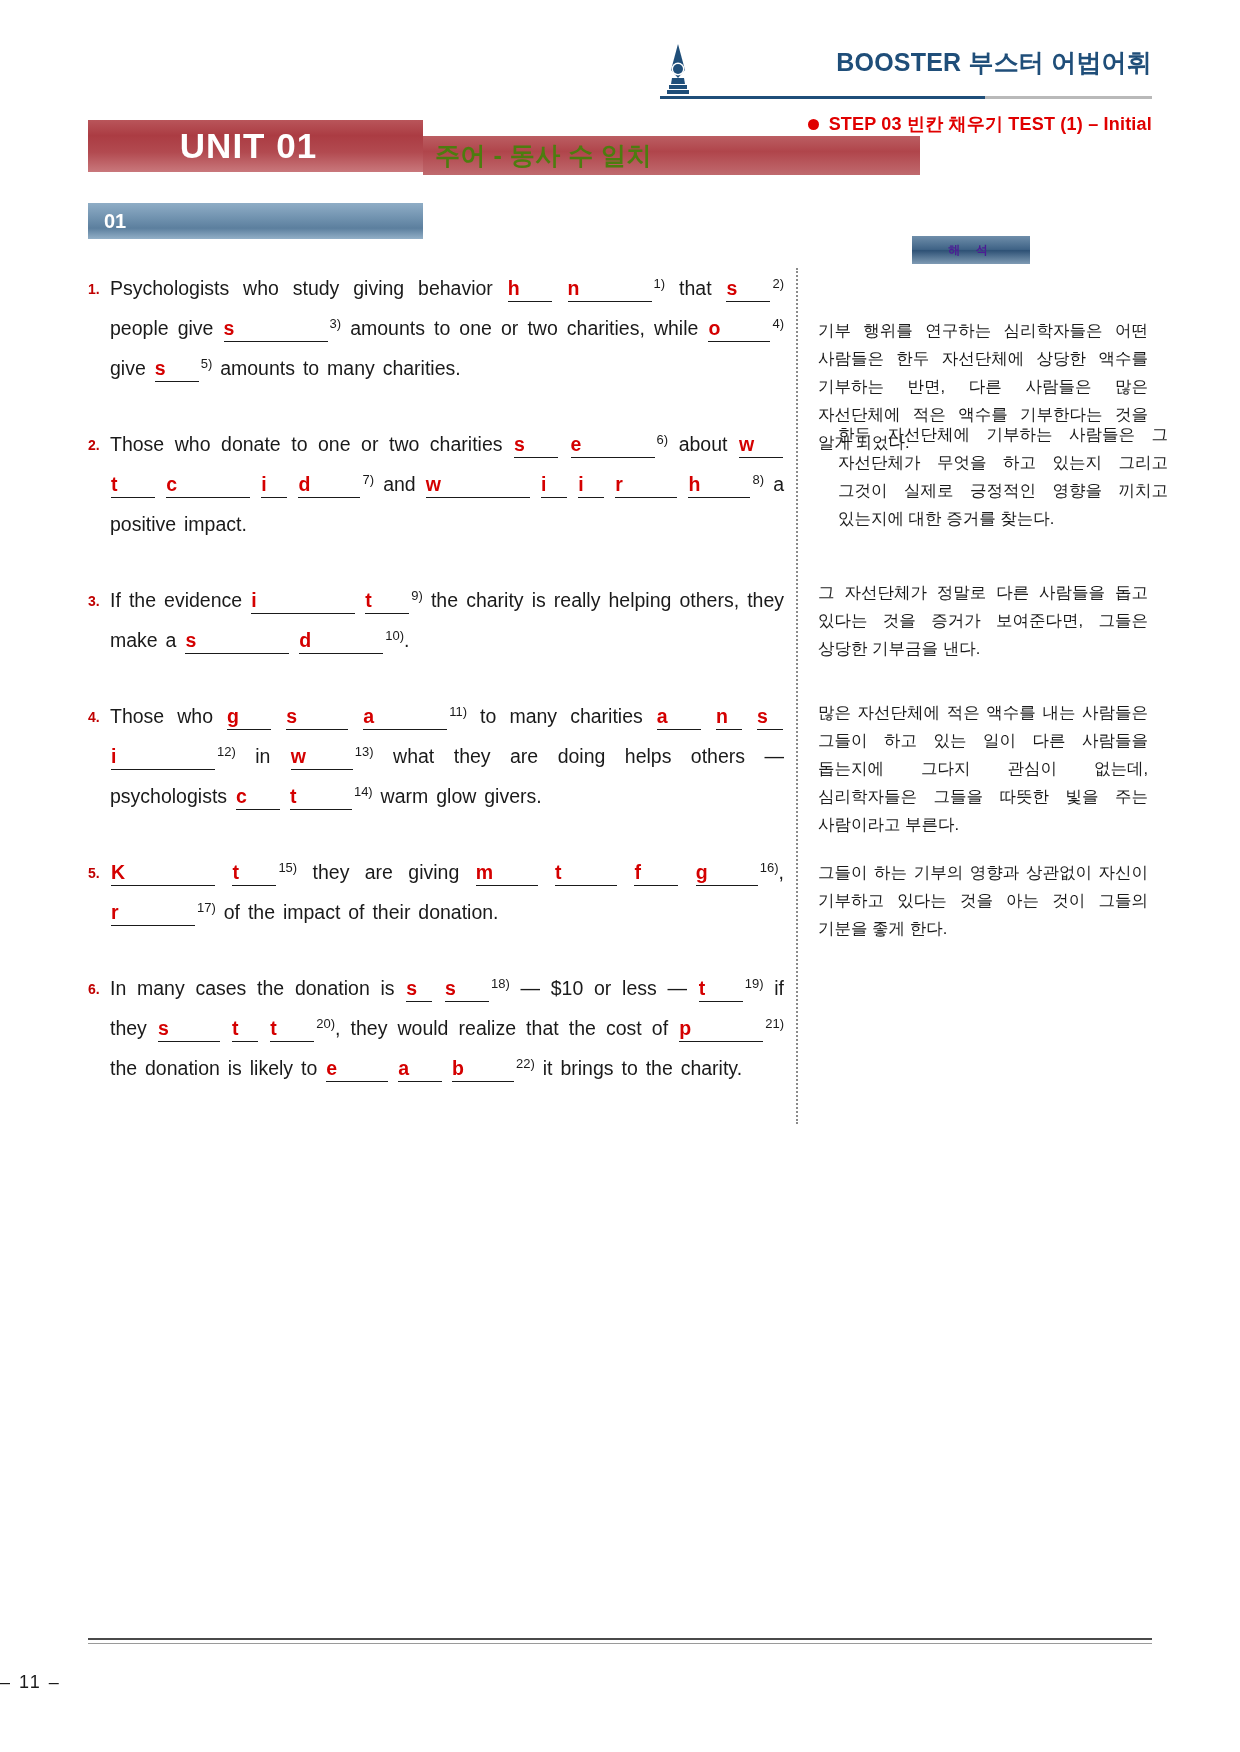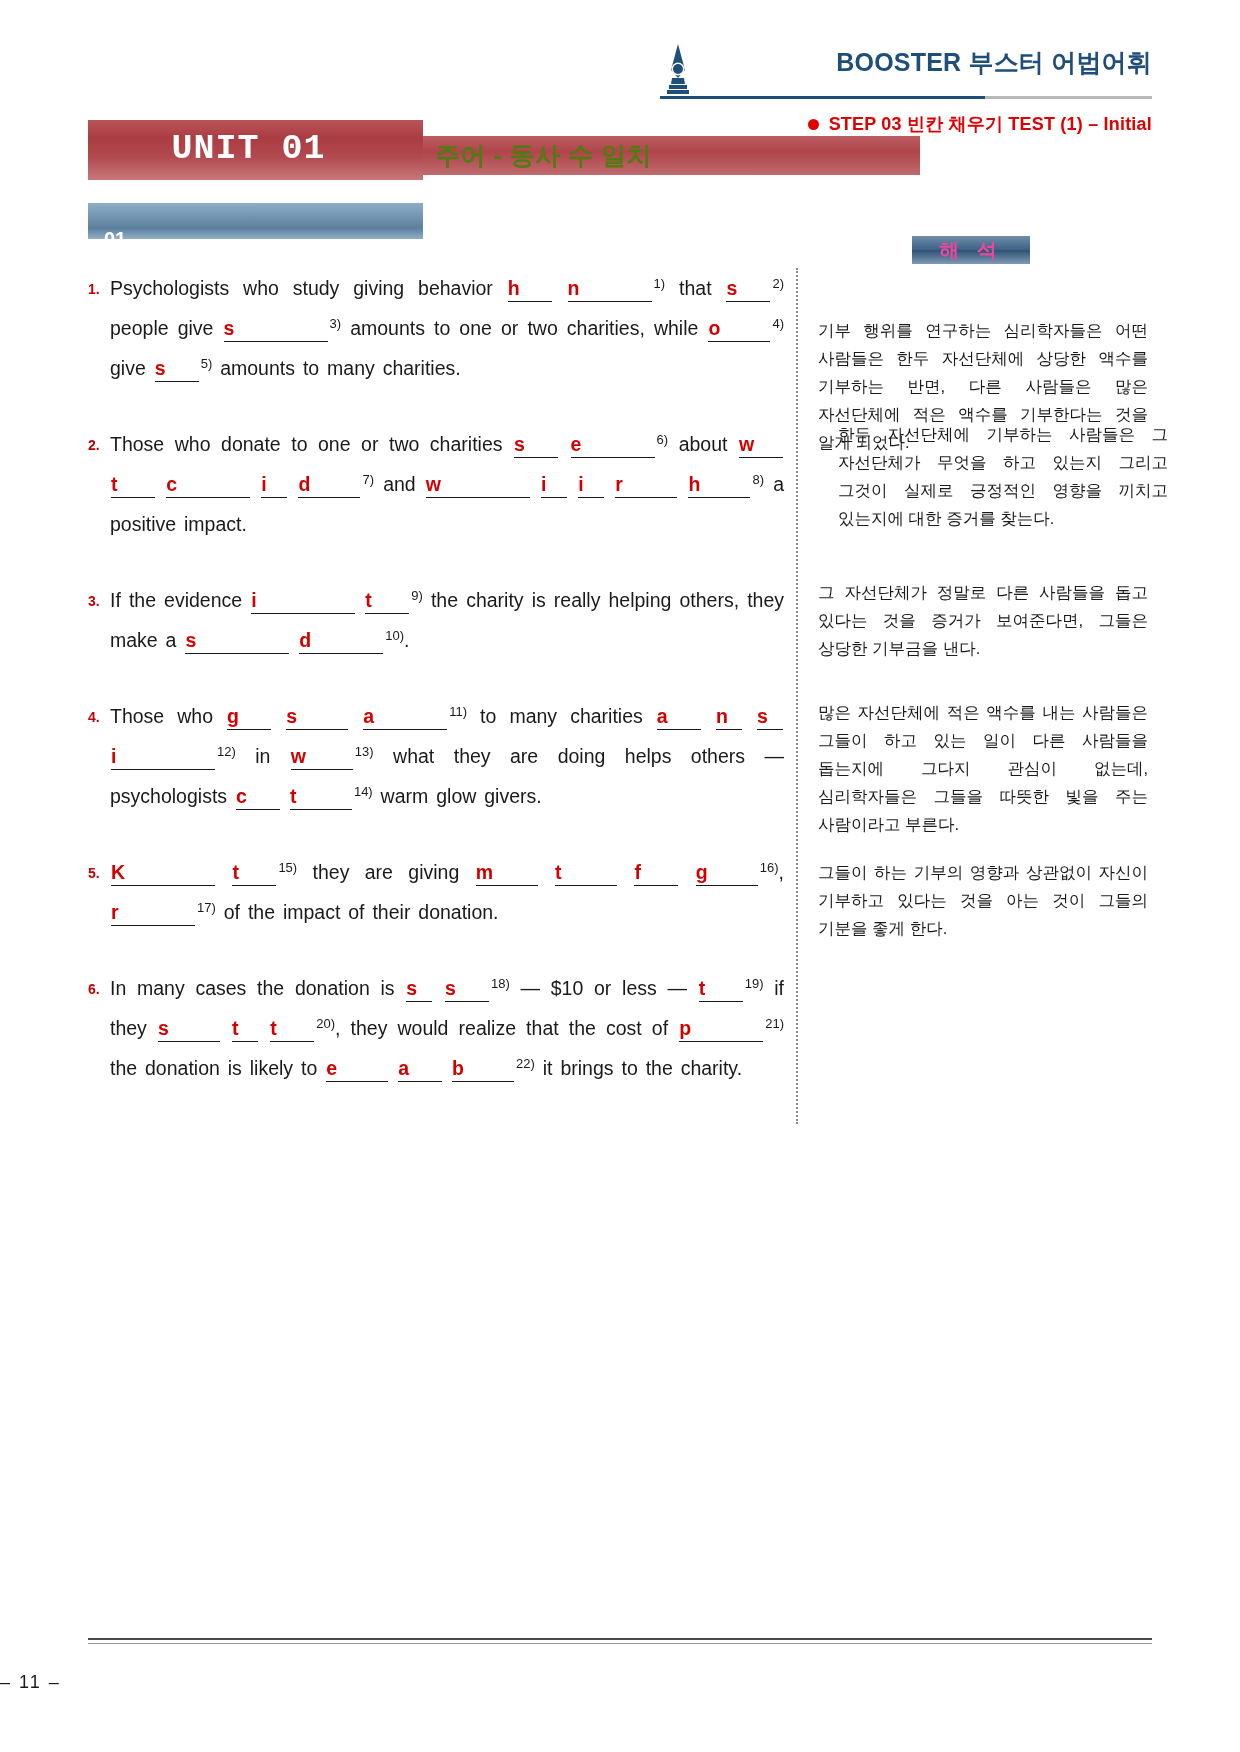--- a/index.html
+++ b/index.html
@@ -74,23 +74,22 @@
     color: #e00000;
     letter-spacing: 0.2px;
   }
 
   
   .unit-bar {
     position: absolute;
     left: 88px;
     top: 120px;
     width: 335px;
-    height: 60px;
+    height: 52px;
     background: linear-gradient(to bottom, #b9555a 0%, #ab3c43 30%, #b24a50 62%, #c9787c 100%);
-    font-family: Liberation Mono, monospace;
   }
   .unit-bar-label {
     position: absolute;
     left: 0; right: 14px;
     top: 50%;
     transform: translateY(-52%);
     text-align: center;
     color: #ffffff;
     font-size: 35px;
     font-weight: bold;
@@ -121,21 +120,21 @@
     position: absolute;
     left: 88px;
     top: 203px;
     width: 335px;
     height: 36px;
     background: linear-gradient(to bottom, #8fadc6 0%, #6e90ad 45%, #5c7f9e 70%, #93b0c7 100%);
   }
   .num-badge-label {
     position: absolute;
     left: 104px;
-    top: 226px;
+    top: 208px;
     font-size: 20px;
     font-weight: bold;
     color: #ffffff;
     line-height: 26px;
   }
 
   
   .trans-badge {
     position: absolute;
     left: 912px;
@@ -143,23 +142,23 @@
     width: 118px;
     height: 28px;
     background: linear-gradient(to bottom, #6f8eaa 0%, #3f6386 48%, #2f5276 52%, #7f9bb4 100%);
   }
   .trans-badge-label {
     position: absolute;
     left: 912px;
     top: 238px;
     width: 118px;
     text-align: center;
-    font-size: 20px;
-    font-weight: bold;
-    color: #ec4899;
+    font-size: 12px;
+    font-weight: bold;
+    color: #4c1d95;
     letter-spacing: 6px;
     line-height: 24px;
   }
 
   
   .content {
     position: absolute;
     left: 88px;
     top: 268px;
     width: 1064px;

